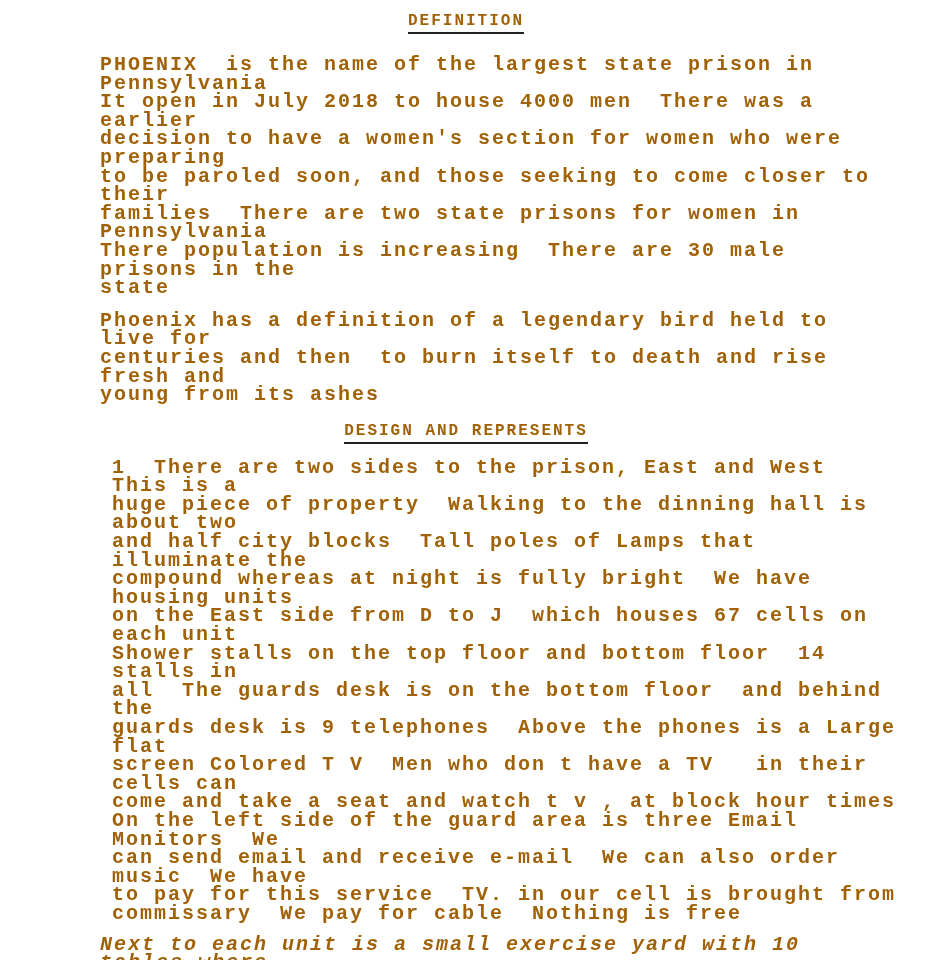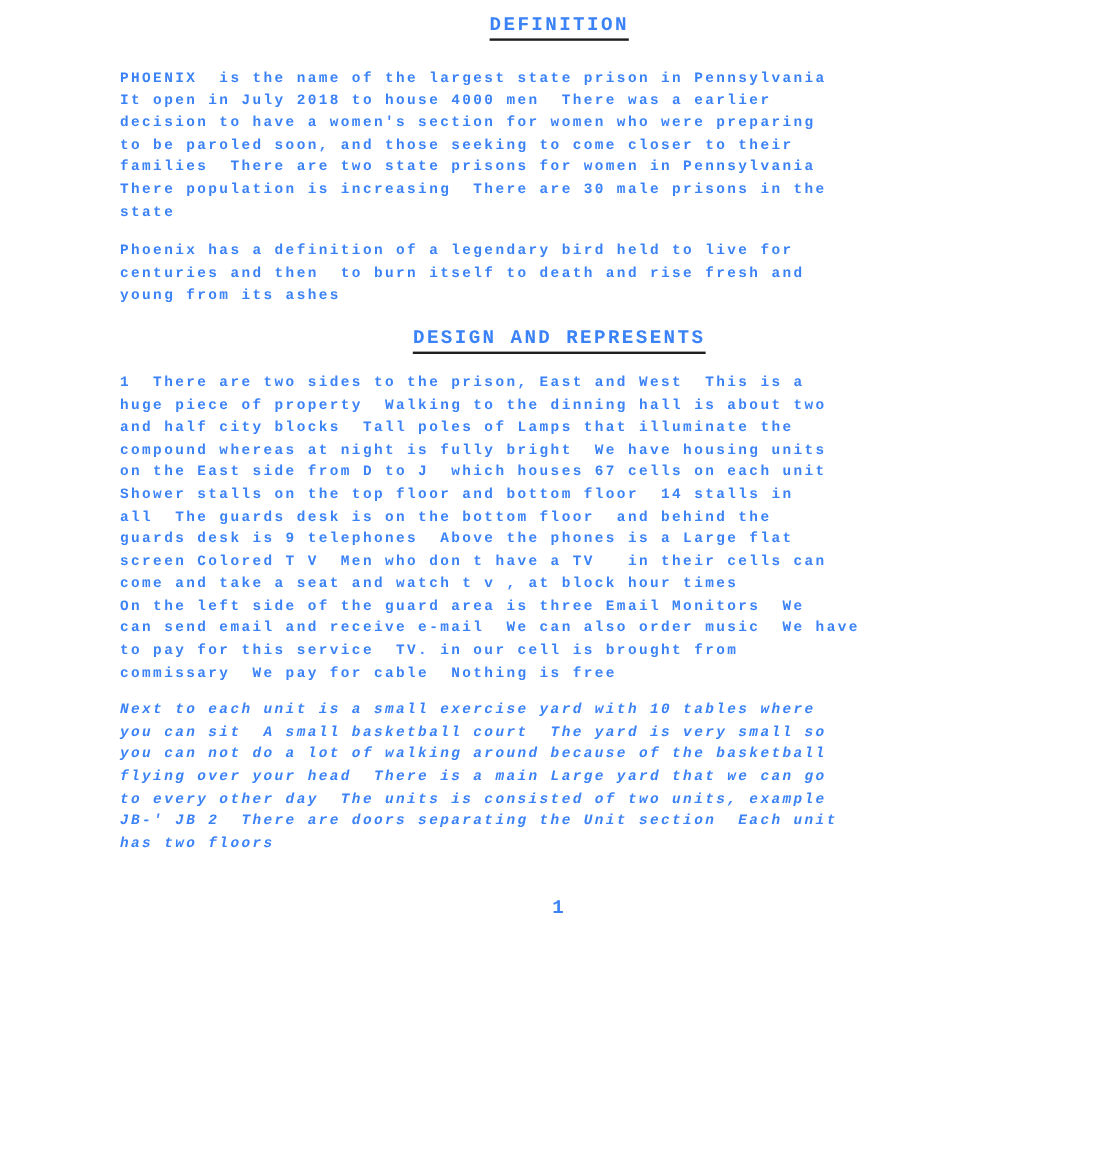--- a/index.html
+++ b/index.html
@@ -8,52 +8,52 @@
     background: #ffffff;
   }
   .page {
     position: relative;
     width: 908px;
     height: 960px;
     background: #ffffff;
     overflow: hidden;
     font-family: "Liberation Mono", "DejaVu Sans Mono", monospace;
     font-weight: 700;
-    color: #3b82f6;
+    color: #a16207;
   }
   .content {
     padding-top: 12px;
   }
   .heading-row {
     width: 932px;
     text-align: center;
   }
   .heading {
     display: inline-block;
     font-size: 16px;
     letter-spacing: 2px;
     line-height: 19px;
     border-bottom: 2px solid #1f1f1f;
     padding-bottom: 1px;
     white-space: pre;
   }
   .para {
     margin: 0;
     padding: 0 10px 0 100px;
-    font-size: 12px;
+    font-size: 20px;
     letter-spacing: 2px;
     line-height: 18.6px;
     white-space: pre-wrap;
   }
   .mt-p1 { margin-top: 22px; }
   .mt-p2 { margin-top: 14px; }
   .mt-p3 { margin-top: 17px; }
   .mt-h2 { margin-top: 16px; }
   .mt-h3 { margin-top: 17px; }
-  .mt-p4 { margin-top: 15px; }
+  .mt-p4 { margin-top: 15px; margin-left: 12px; }
   .mt-p5 { margin-top: 12px; font-style: italic; }
   .page-number {
     margin-top: 36px;
     width: 932px;
     text-align: center;
     font-size: 16px;
     letter-spacing: 2px;
   }
 </style>
 </head>

